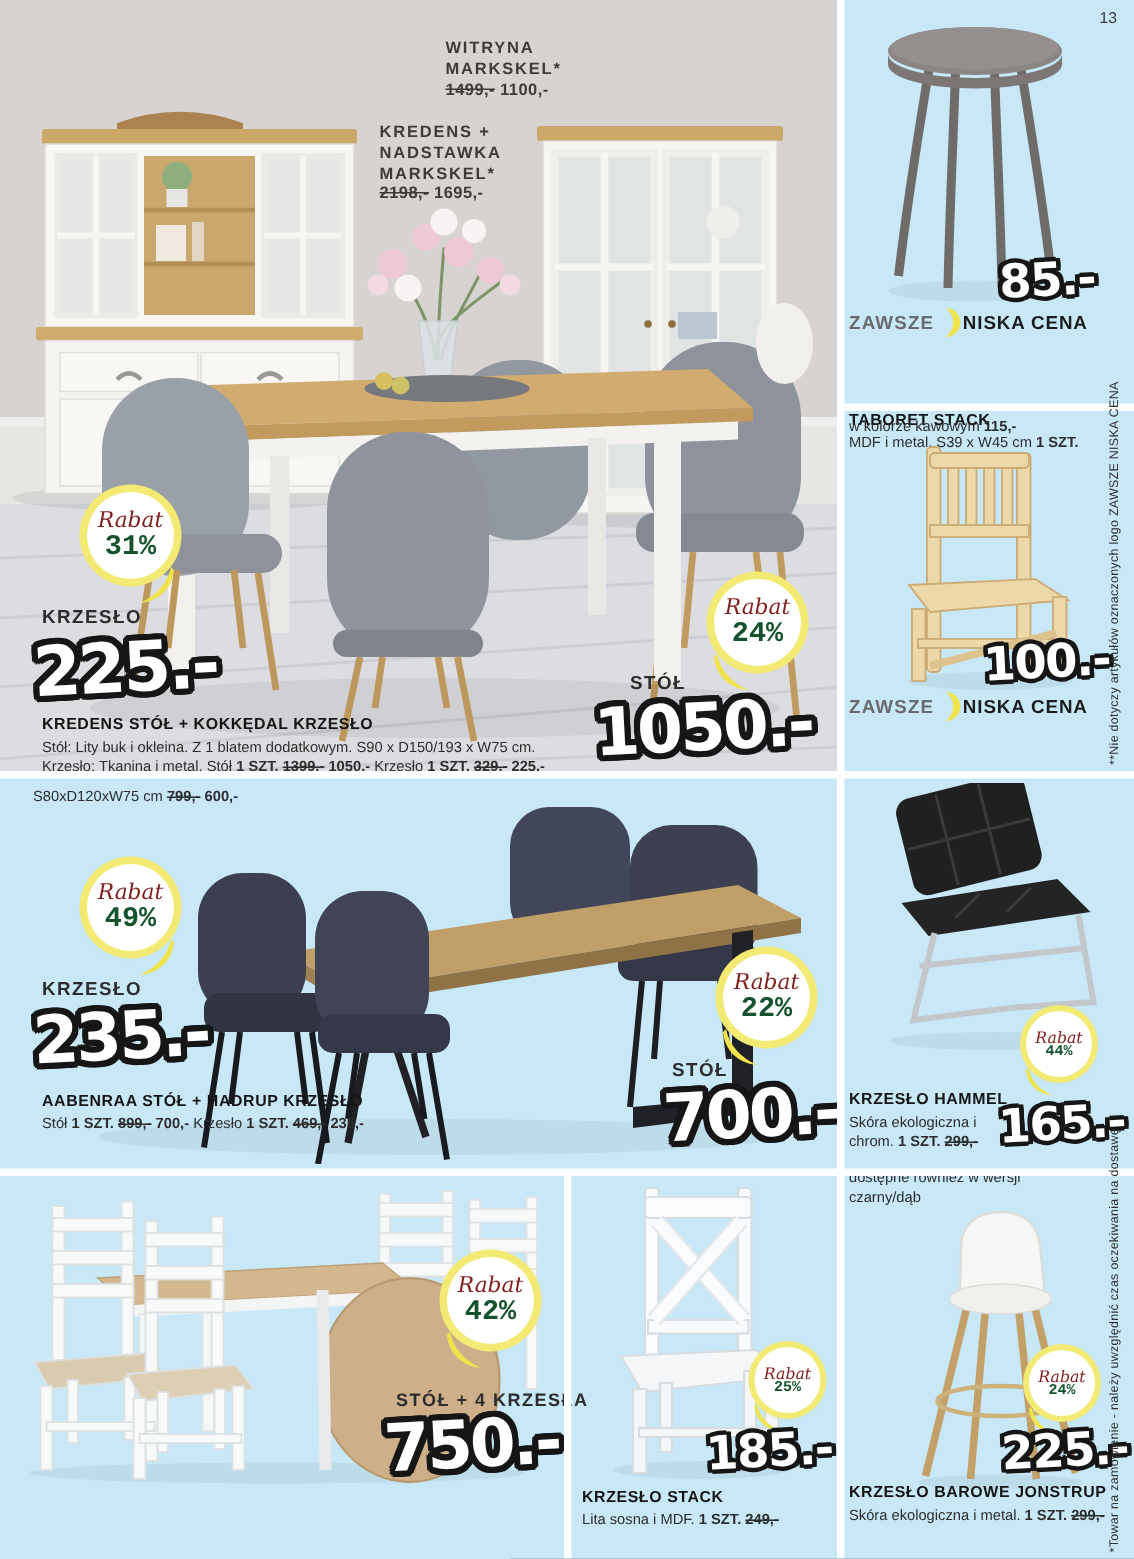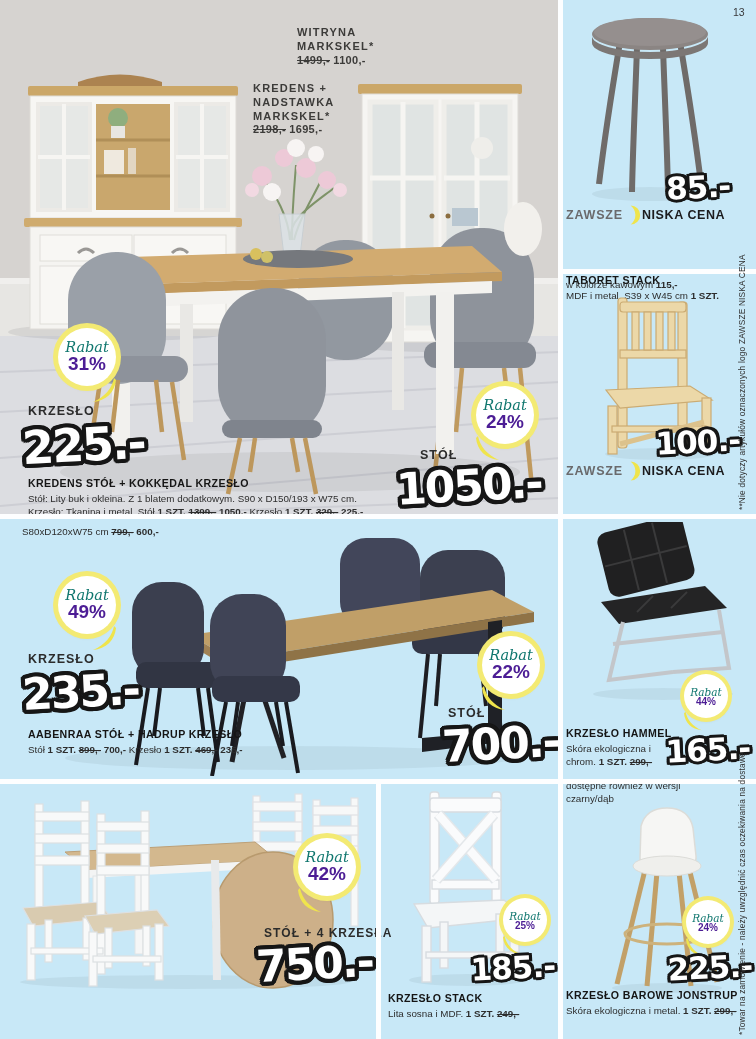--- a/index.html
+++ b/index.html
@@ -32,22 +32,22 @@
   
   .pbtitle{font-weight:bold;font-size:10.6px;letter-spacing:0.4px;color:#151515;margin-bottom:2px;white-space:nowrap;}
   .desc{position:absolute;font-size:9.8px;line-height:1.34;color:#2d2d2d;}
   .desc div{white-space:nowrap;}
   
   .badge{position:absolute;}
   .badge .circ{position:relative;background:#ffffff;border-radius:50%;display:flex;flex-direction:column;
      align-items:center;justify-content:center;box-shadow:0 0 0 5px #f3ea73,0 2px 5px rgba(0,0,0,.18);}
   .badge.big .circ{width:58px;height:58px;}
   .badge.sm  .circ{width:44px;height:44px;box-shadow:0 0 0 4px #f3ea73,0 2px 4px rgba(0,0,0,.18);}
-  .badge .rabat{font-family:"DejaVu Serif",serif;font-style:italic;color:#0f766e;}
-  .badge .pct{font-family:Liberation Sans, sans-serif;font-weight:800;color:#4c1d95;margin-top:-2px;}
+  .badge .rabat{font-family:"DejaVu Serif",serif;font-style:italic;color:#7f1d1d;}
+  .badge .pct{font-family:Liberation Mono, monospace;font-weight:800;color:#14532d;margin-top:-2px;}
   .badge.big .rabat{font-size:14.5px;}
   .badge.big .pct{font-size:19px;}
   .badge.sm .rabat{font-size:10.5px;}
   .badge.sm .pct{font-size:10px;}
   .tail{position:absolute;bottom:-17px;width:26px;height:26px;}
   .badge.sm .tail{width:20px;height:20px;bottom:-13px;}
   .tail.tr{right:0;}
   .tail.tl{left:0;transform:scaleX(-1);}
   
   .znc{position:absolute;display:flex;align-items:center;white-space:nowrap;}

